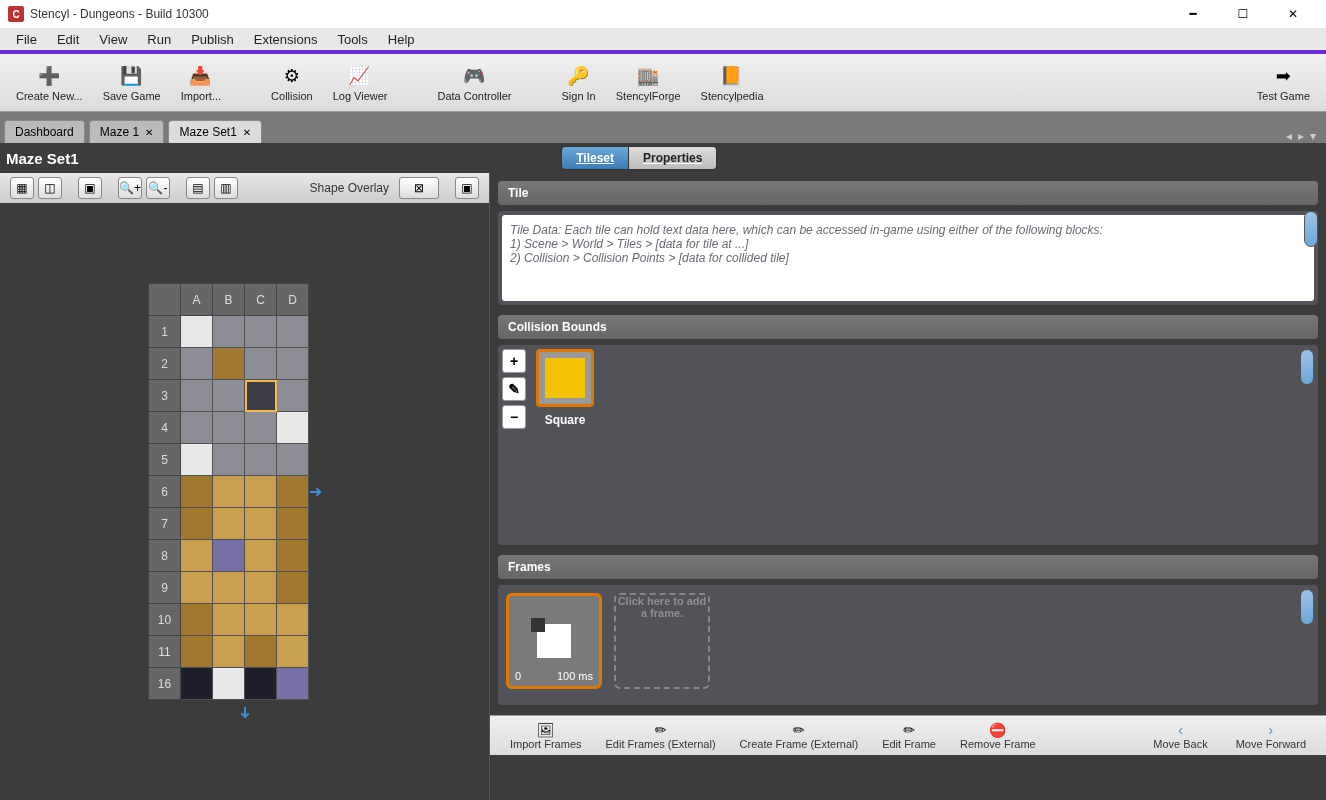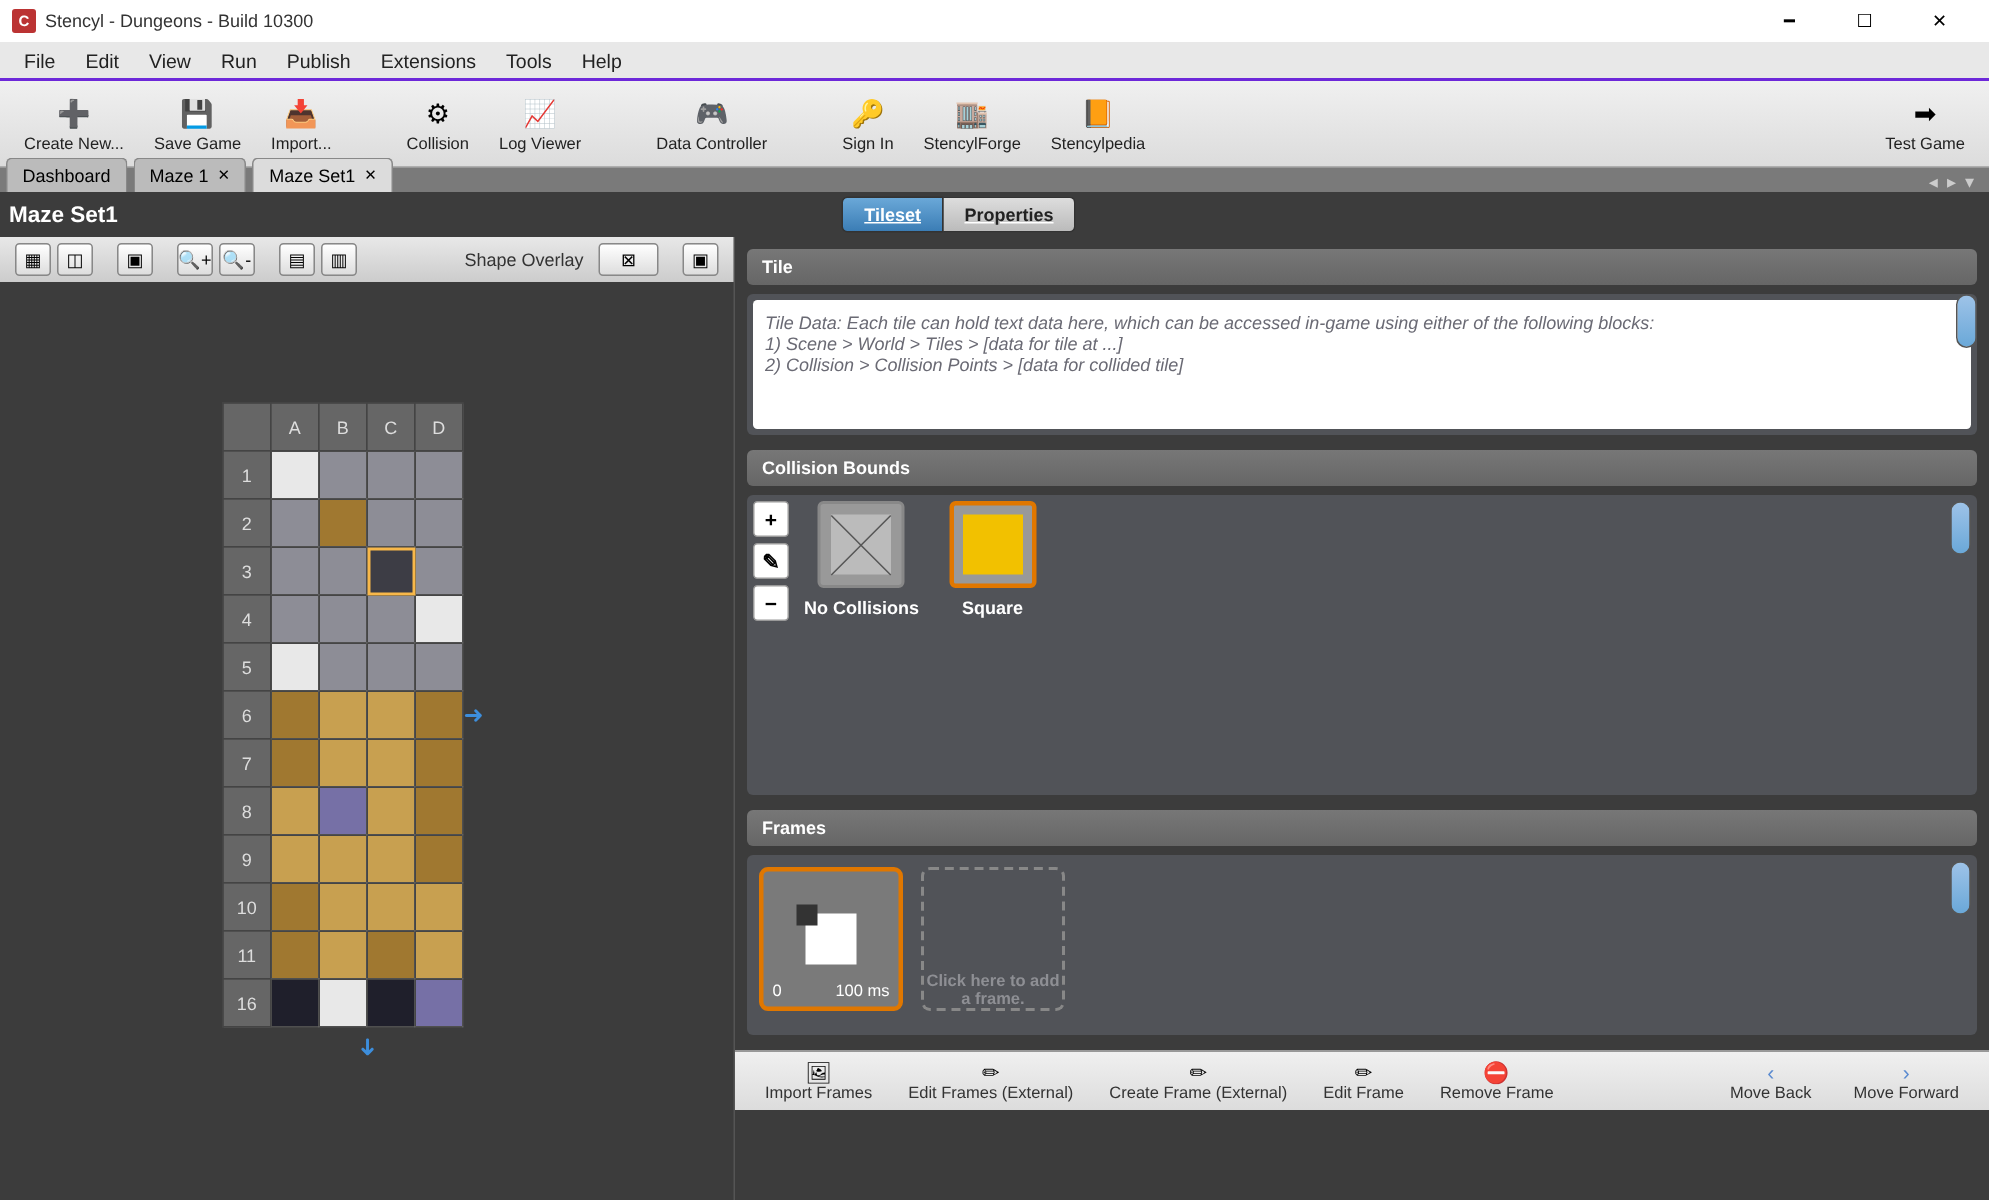--- a/index.html
+++ b/index.html
@@ -4,33 +4,33 @@
 <style>
 * { margin: 0; padding: 0; box-sizing: border-box; font-family: Arial, sans-serif; }
 body { background: #aaa; font-size: 12px; overflow: hidden; width: 1326px; height: 800px; }
 
 .titlebar { background: #fff; height: 28px; display: flex; align-items: center; padding: 0 8px; }
 .titlebar-icon { width: 16px; height: 16px; background: #b33; border-radius: 2px; display: flex; align-items: center; justify-content: center; color: #fff; font-weight: bold; font-size: 10px; margin-right: 6px; }
 .titlebar-text { color: #333; font-size: 12px; flex: 1; }
 .window-controls { display: flex; gap: 20px; margin-right: 10px; }
 .wc-btn { width: 30px; height: 20px; display: flex; align-items: center; justify-content: center; cursor: pointer; }
 
-.menubar { background: #e8e8e8; height: 26px; display: flex; align-items: center; padding: 0 6px; border-bottom: 2px solid #6d28d9; }
+.menubar { background: #e8e8e8; height: 26px; display: flex; align-items: center; padding: 0 6px; border-bottom: 4px solid #6d28d9; }
 .menubar span { padding: 4px 10px; cursor: pointer; color: #222; font-size: 13px; }
 
 .toolbar { background: linear-gradient(#f0f0f0, #dcdcdc); height: 58px; display: flex; align-items: center; padding: 0 6px; border-bottom: 1px solid #999; }
 .tool-btn { display: flex; flex-direction: column; align-items: center; padding: 4px 10px; cursor: pointer; }
 .tool-icon { width: 24px; height: 24px; margin-bottom: 2px; display: flex; align-items: center; justify-content: center; font-size: 18px; }
 .tool-label { font-size: 11px; color: #222; }
 .toolbar-right { margin-left: auto; display: flex; align-items: center; gap: 20px; }
 .platform-box { display: flex; flex-direction: column; align-items: center; }
 .platform-select { width: 190px; height: 22px; background: #fff; border: 1px solid #888; border-radius: 3px; font-size: 12px; padding: 0 4px; }
 .platform-label { font-size: 11px; margin-top: 6px; }
 
-.tabbar { background: #7a7a7a; height: 16px; display: flex; align-items: flex-end; padding: 0 4px; }
+.tabbar { background: #7a7a7a; height: 31px; display: flex; align-items: flex-end; padding: 0 4px; }
 .tab { background: #bbb; border-radius: 4px 4px 0 0; padding: 4px 10px; margin-right: 4px; font-size: 12px; display: flex; align-items: center; gap: 6px; cursor: pointer; border: 1px solid #888; border-bottom: 0; }
 .tab.active { background: #dcdcdc; font-weight: 500; }
 .tab-close { font-size: 10px; cursor: pointer; }
 .tab-nav { margin-left: auto; display: flex; gap: 6px; color: #ccc; padding-right: 6px; }
 
 .header-row { background: #3c3c3c; height: 30px; display: flex; align-items: center; color: #fff; font-weight: bold; padding: 0 6px; }
 .header-row .title { font-size: 15px; }
 .header-toggle { margin: 0 auto; display: flex; text-decoration: underline; }
 .hbtn { padding: 4px 14px; font-size: 12px; cursor: pointer; border: 1px solid #333; background: linear-gradient(#ddd, #bbb); color: #222; }
 .hbtn.active { background: linear-gradient(#6aa8d8, #3b7db5); color: #fff; }
@@ -71,21 +71,21 @@
 .col-x::after { transform: rotate(-45deg); }
 .col-sq { width: 40px; height: 40px; background: #f2c100; }
 
 .frames-body { height: 120px; position: relative; }
 .frames-items { display: flex; gap: 12px; padding: 4px; }
 .frame-item { width: 96px; height: 96px; border: 3px solid #e07700; border-radius: 6px; background: #7a7a7a; position: relative; display: flex; align-items: center; justify-content: center; }
 .frame-thumb { width: 34px; height: 34px; background: #fff; position: relative; }
 .frame-thumb::after { content: ''; position: absolute; top:-6px; left:-6px; width:14px; height:14px; background:#333; }
 .frame-num { position: absolute; bottom: 4px; left: 6px; color: #fff; font-size: 11px; }
 .frame-ms { position: absolute; bottom: 4px; right: 6px; color: #fff; font-size: 11px; }
-.frame-add { width: 96px; height: 96px; border: 2px dashed #888; border-radius: 6px; display: flex; align-items: flex-end; justify-content: center; color: #8e8f94; font-size: 11px; font-weight: bold; text-align: center; cursor: pointer; }
+.frame-add { width: 96px; height: 96px; border: 2px dashed #888; border-radius: 6px; display: flex; align-items: flex-start; justify-content: center; color: #8e8f94; font-size: 11px; font-weight: bold; text-align: center; cursor: pointer; }
 
 .frames-toolbar { background: linear-gradient(#f0f0f0, #dcdcdc); height: 40px; display: flex; align-items: center; border-top: 1px solid #999; padding: 0 8px; margin: 0 -8px -8px; }
 .ft-btn { display: flex; flex-direction: column; align-items: center; padding: 0 12px; cursor: pointer; }
 .ft-icon { font-size: 14px; height: 16px; }
 .ft-label { font-size: 11px; color: #333; }
 .ft-spacer { flex: 1; }
 .ft-nav { display:flex; gap: 4px; }
 
 .scroll-indicator { position: absolute; right: 0; top: 0; width: 14px; height: 36px; background: linear-gradient(#9ec3e8,#6aa8d8); border-radius: 7px; border: 1px solid #555; }
 
@@ -331,26 +331,20 @@
 
     <div class="section-header">Collision Bounds</div>
     <div class="section-body collision-body">
       <div class="col-tools">
         <div class="col-btn">+</div>
         <div class="col-btn">✎</div>
         <div class="col-btn">−</div>
       </div>
       <div class="collision-items">
         <div class="col-item">
-          <div class="col-tile">
-              <div class="col-x"></div>
-            </div>
-          <div class="col-label">No Collisions</div>
-        </div>
-        <div class="col-item">
           <div class="col-tile selected">
               <div class="col-sq"></div>
             </div>
           <div class="col-label">Square</div>
         </div>
       </div>
       <div class="scroll-indicator" style="right:4px; top:4px;"></div>
     </div>
 
     <div class="section-header">Frames</div>

